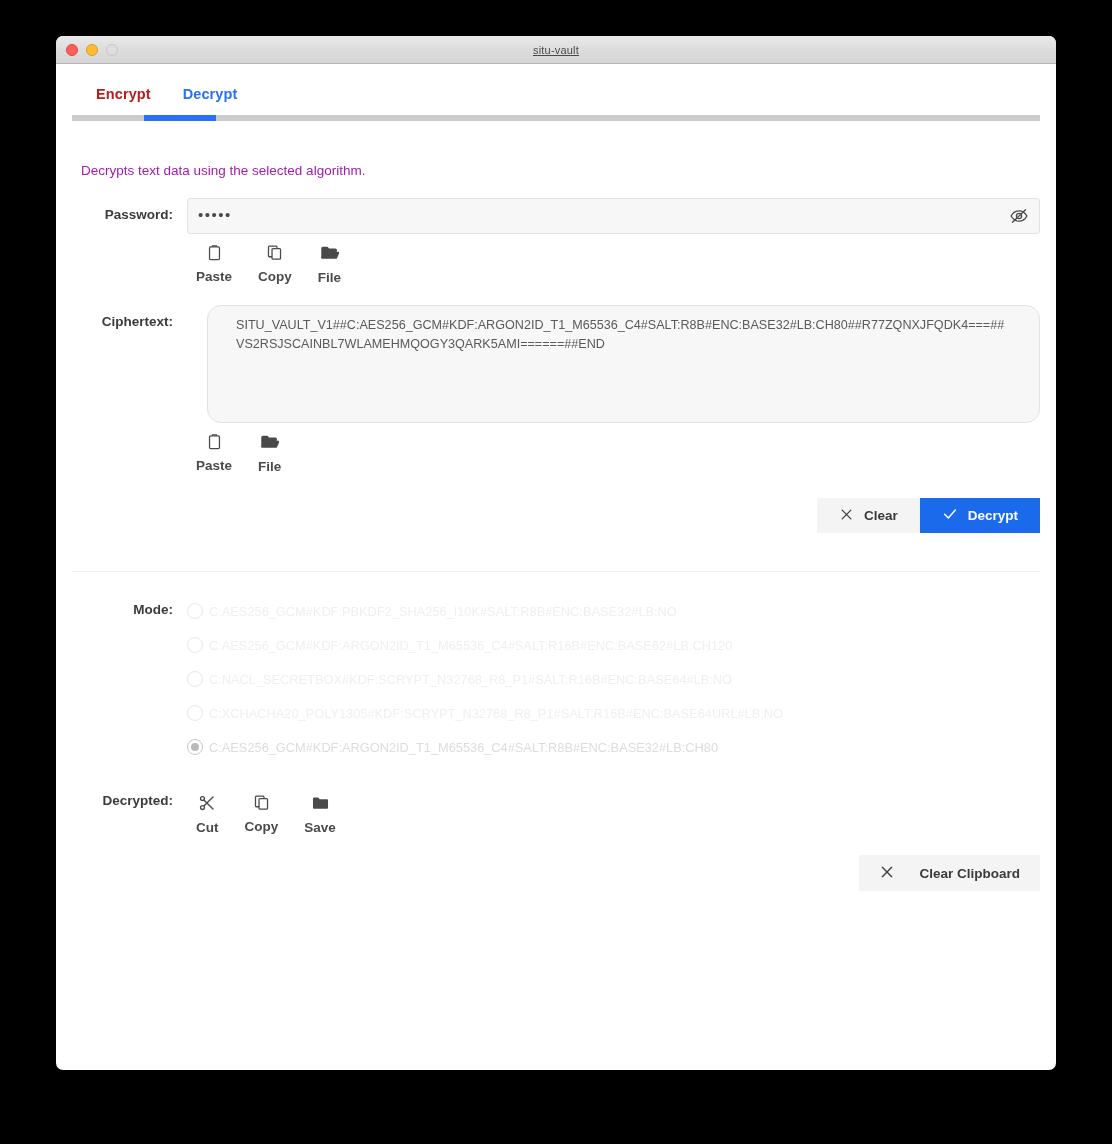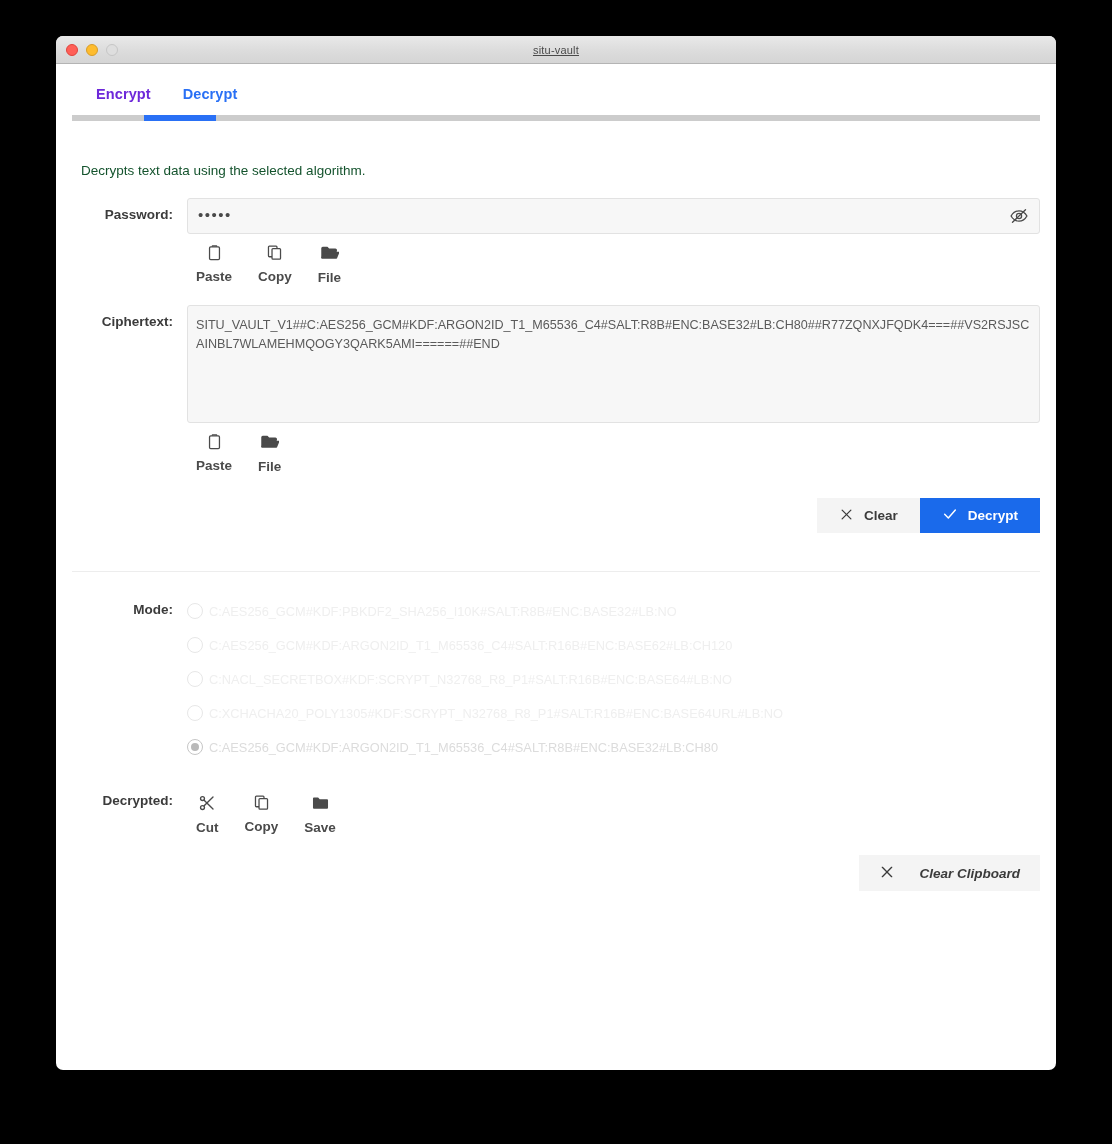--- a/index.html
+++ b/index.html
@@ -75,21 +75,21 @@
   }
   .tabs {
     display: flex;
     padding-left: 24px;
     gap: 0;
   }
   .tab {
     font-size: 14.5px;
     font-weight: bold;
     padding: 0 16px 13px 16px;
-    color: #6d28d9;
+    color: #b91c1c;
     cursor: pointer;
     letter-spacing: 0.1px;
   }
   .tab.active { color: #2970f5; }
 
   .tab-indicator-track {
     height: 6px;
     background: #cccccc;
     margin: 0 16px 0 16px;
     position: relative;
@@ -106,21 +106,21 @@
   
   .content {
     padding: 0 16px;
     background: #ffffff;
     height: calc(100% - 96px);
     box-sizing: border-box;
   }
 
   .desc {
     font-size: 13.5px;
-    color: #14532d;
+    color: #a21caf;
     padding: 42px 0 0 9px;
   }
 
   .row {
     display: flex;
     align-items: flex-start;
     margin-top: 20px;
   }
 
   .label {
@@ -182,29 +182,30 @@
     color: #4a4a4a;
     cursor: pointer;
     flex-direction: column;
   }
   .iconbtn svg { display: block; }
 
   
   .ta {
     background: #f7f7f7;
     border: 1px solid #e2e2e2;
-    border-radius: 3px;
+    border-radius: 14px;
     box-sizing: border-box;
-    padding: 10px 8px;
+    padding: 10px 28px;
     font-size: 12.6px;
     line-height: 19px;
     color: #5a5a5a;
     word-break: break-all;
     white-space: pre-wrap;
     overflow: hidden;
+    margin-left: 20px;
   }
   .ta.cipher { height: 118px; }
   .ta.decrypted {
     height: 113px;
     color: #c3c3c3;
     font-size: 13.5px;
   }
 
   
   .actions {
@@ -278,21 +279,20 @@
     display: flex;
     align-items: center;
     gap: 24px;
     height: 36px;
     padding: 0 20px;
     background: #f4f4f4;
     font-size: 13.5px;
     font-weight: bold;
     color: #3b3b3b;
     cursor: pointer;
-    font-style: italic;
   }
 </style>
 </head>
 <body>
 
 <div class="desktop">
   <div class="window">
 
     <div class="titlebar">
       <div class="traffic">

